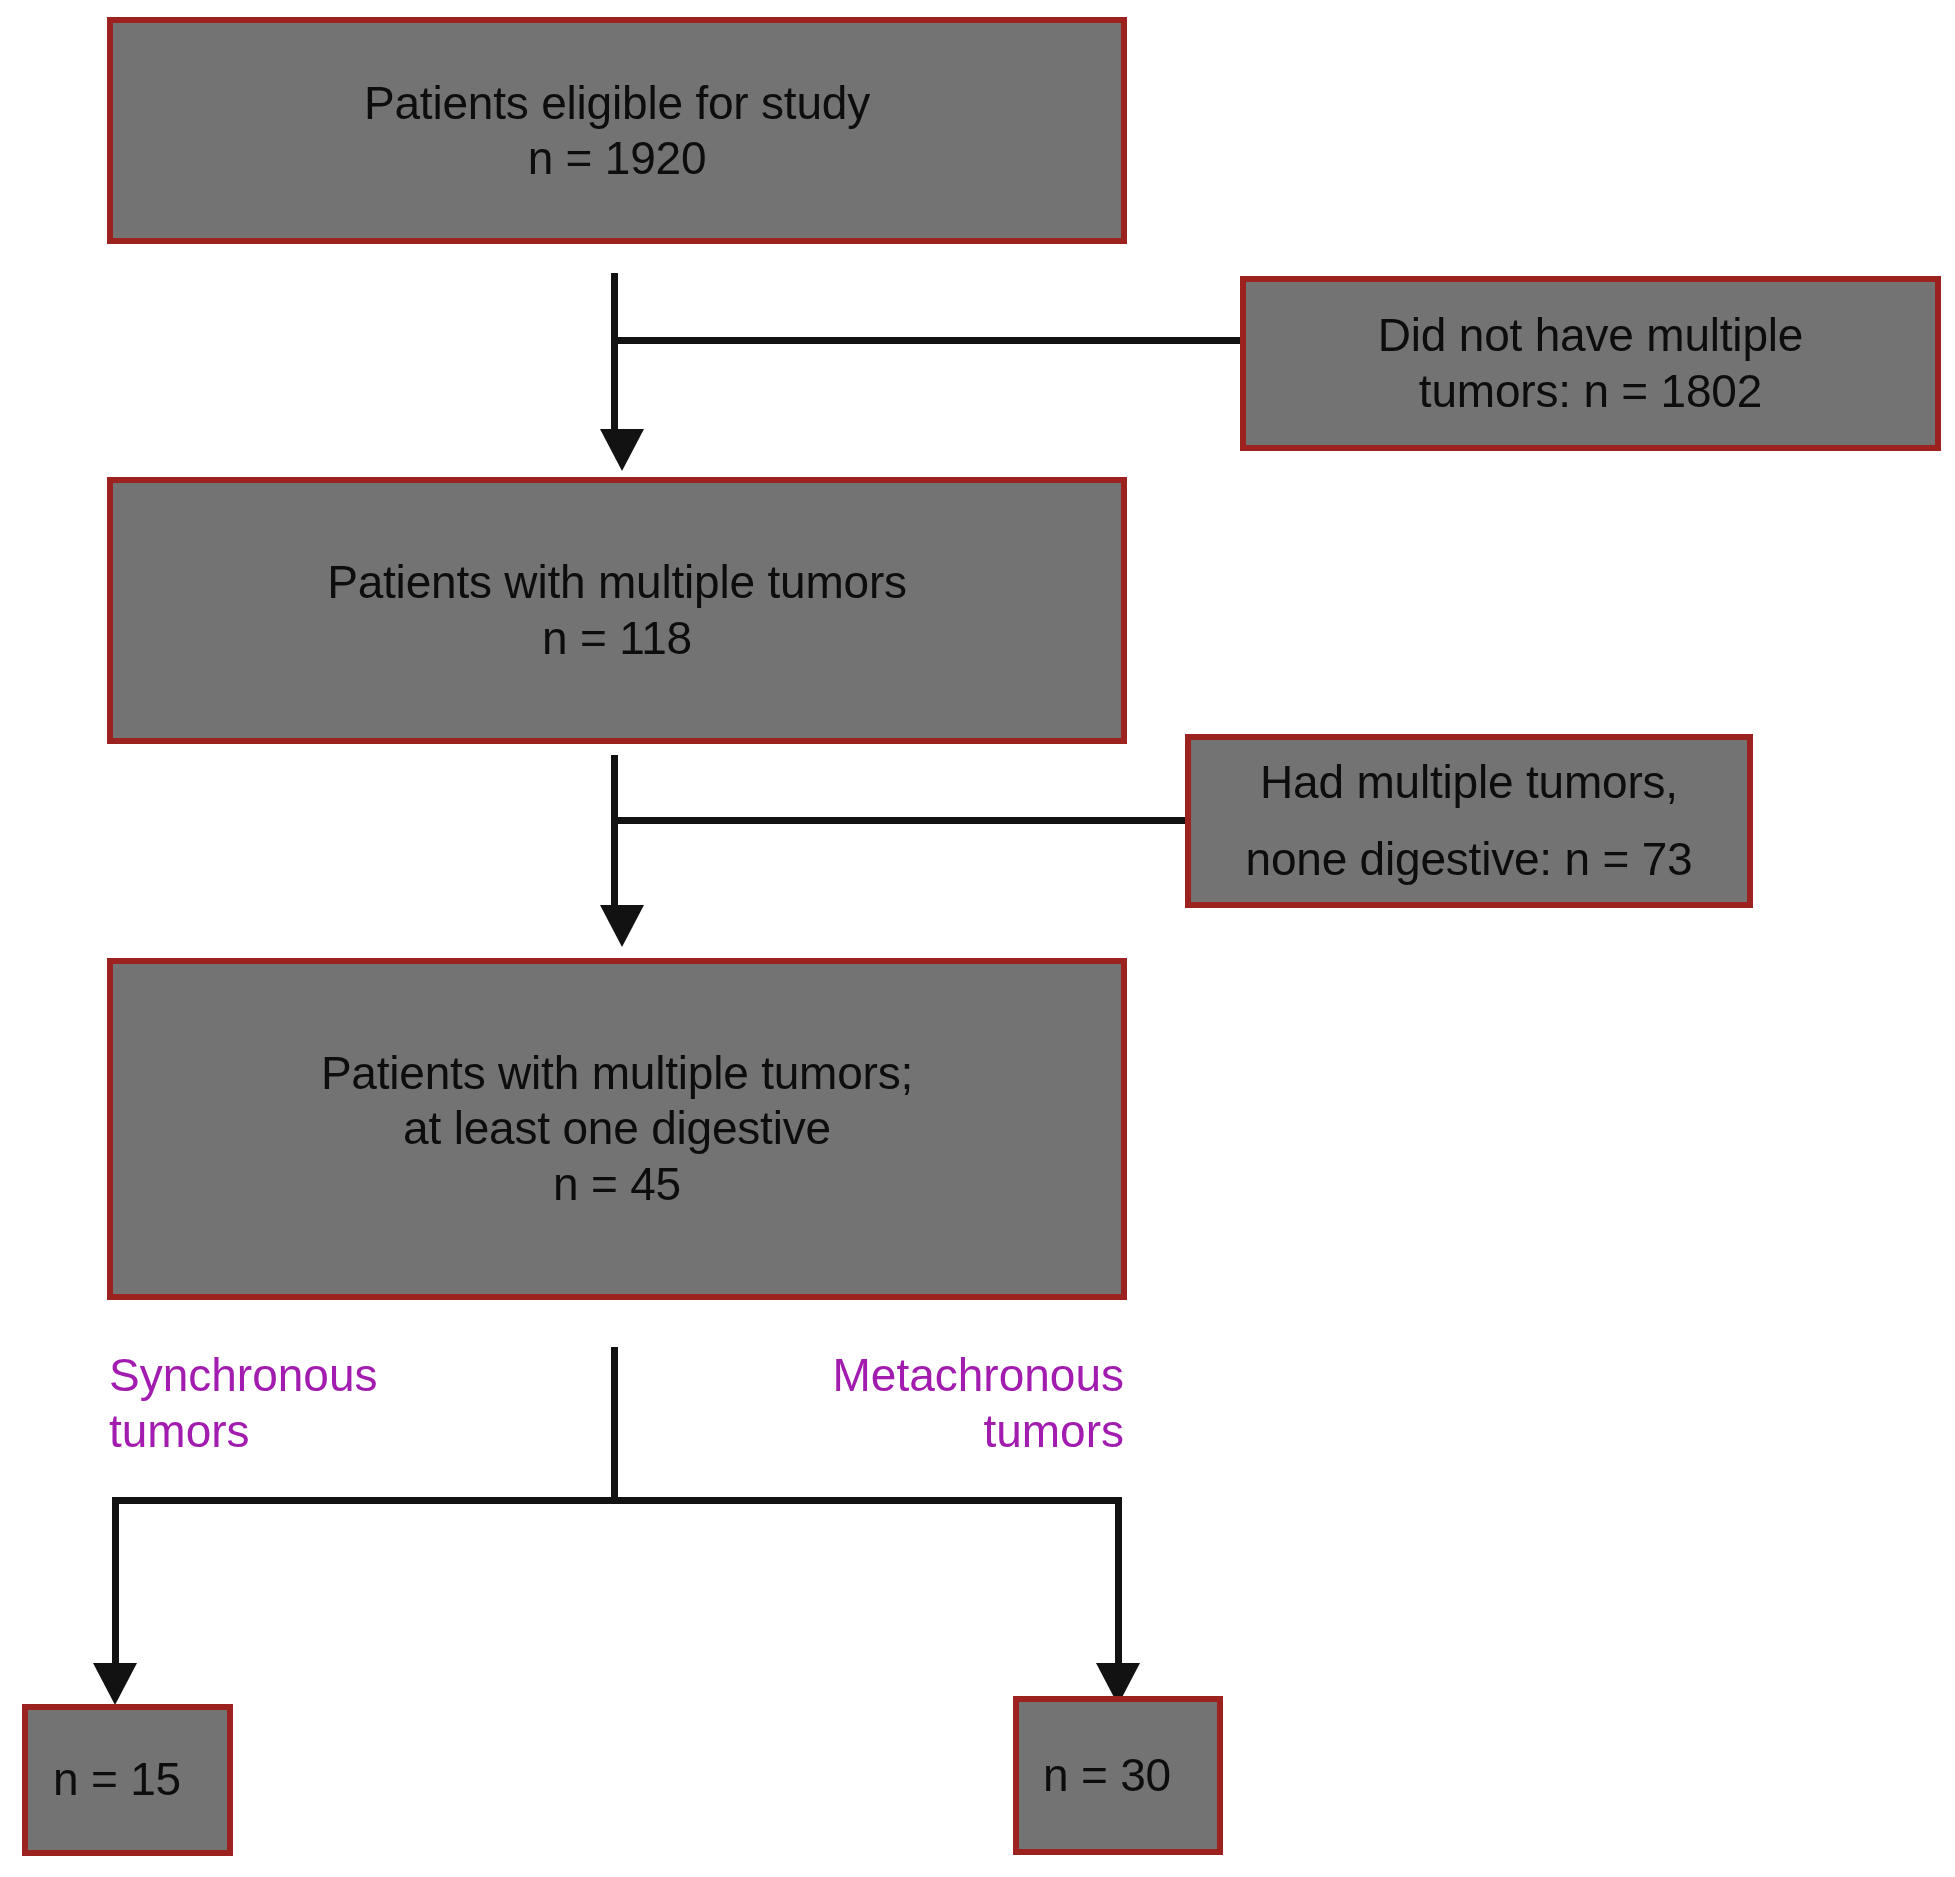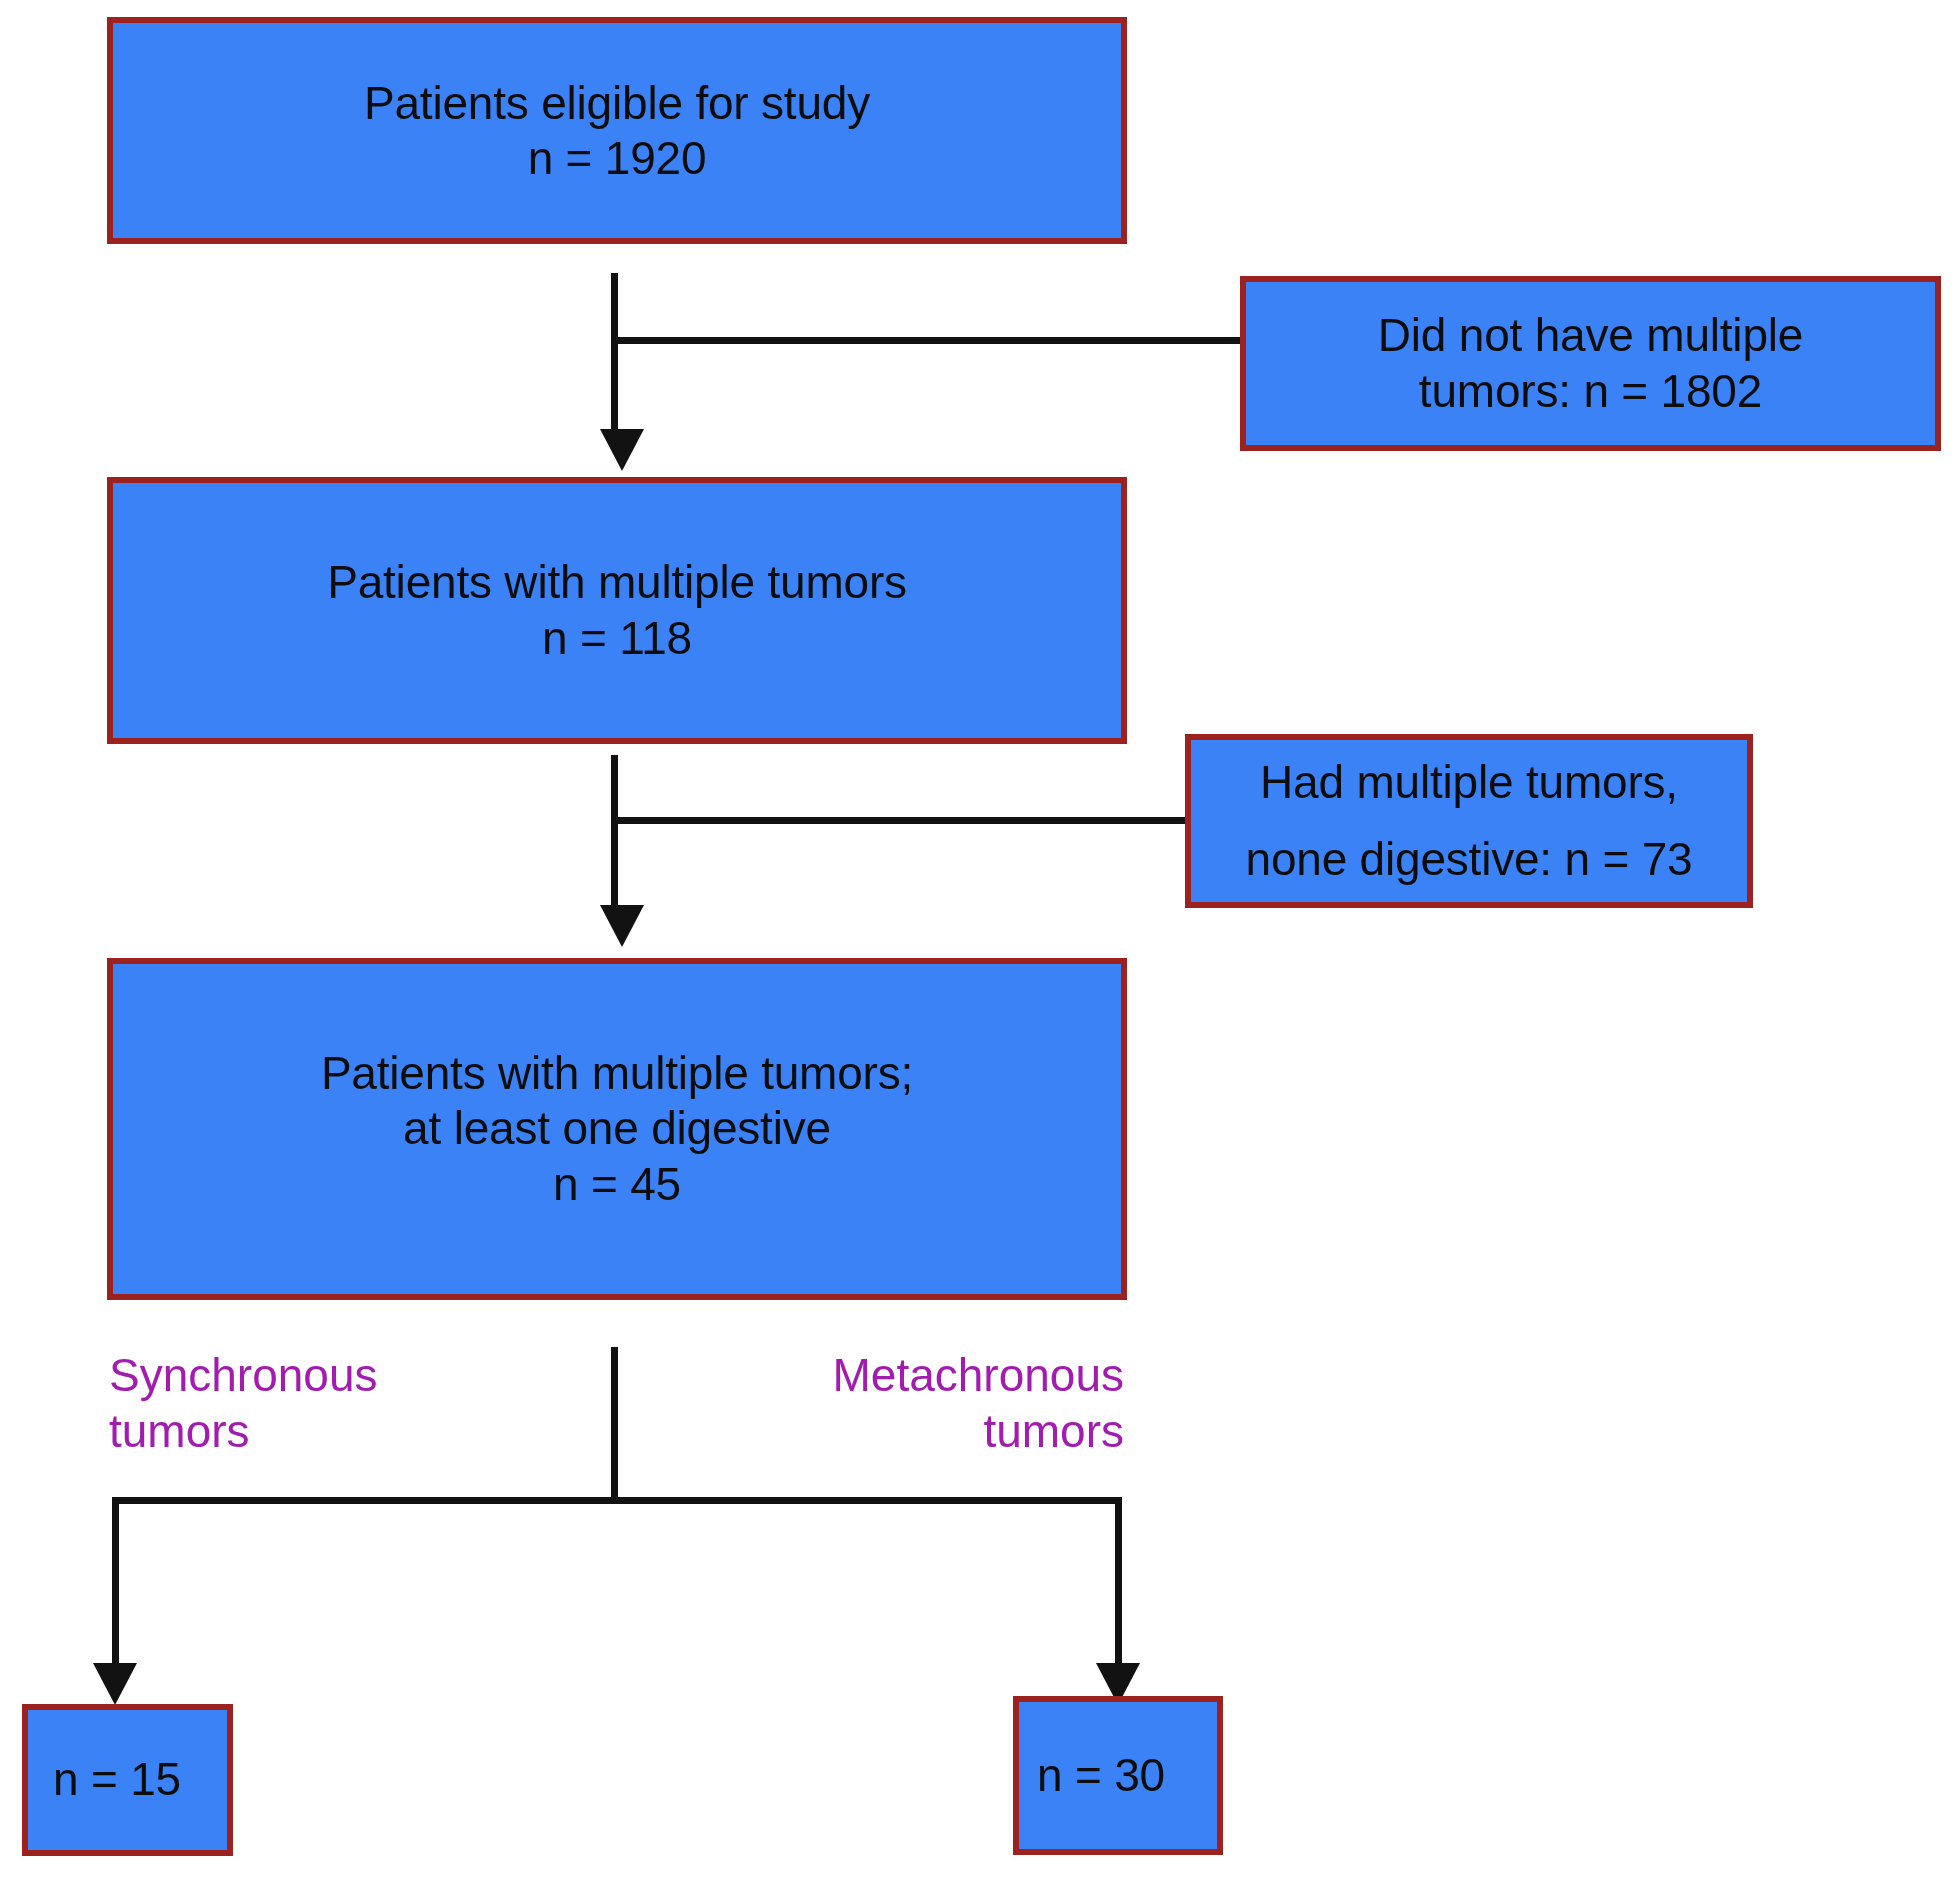--- a/index.html
+++ b/index.html
@@ -14,21 +14,21 @@
     height: 1877px;
     background: #ffffff;
     font-family: "Liberation Sans", "DejaVu Sans", sans-serif;
     overflow: hidden;
   }
 
   
   .fc-box {
     position: absolute;
     box-sizing: border-box;
-    background: #3b82f6;
+    background: #737373;
     border: 6.8px solid #9c2220;
     display: flex;
     flex-direction: column;
     align-items: center;
     justify-content: center;
     text-align: center;
     color: #0d0d0d;
     font-size: 46px;
     line-height: 1.20;
     letter-spacing: -0.2px;
@@ -41,21 +41,21 @@
   #box-digestive  { left: 107px;  top: 958px; width: 1020px; height: 342px; }
 
   
   #box-excl-1     { left: 1240px; top: 260px;  width: 701px; height: 175px; margin-top: 16px; }
   #box-excl-2     { left: 1185px; top: 734px; width: 568px; height: 174px; gap: 22px; }
 
   
   #box-sync-n     { left: 22px;   top: 1704px; width: 211px; height: 152px;
                     font-size: 46px; align-items: flex-start; padding-left: 25px; }
   #box-meta-n     { left: 1013px; top: 1696px; width: 210px; height: 159px;
-                    font-size: 46px; align-items: flex-start; padding-left: 18px; }
+                    font-size: 46px; align-items: flex-start; padding-left: 24px; }
 
   
   .vline {
     position: absolute;
     background: #121212;
     width: 6.8px;
   }
   .hline {
     position: absolute;
     background: #121212;

